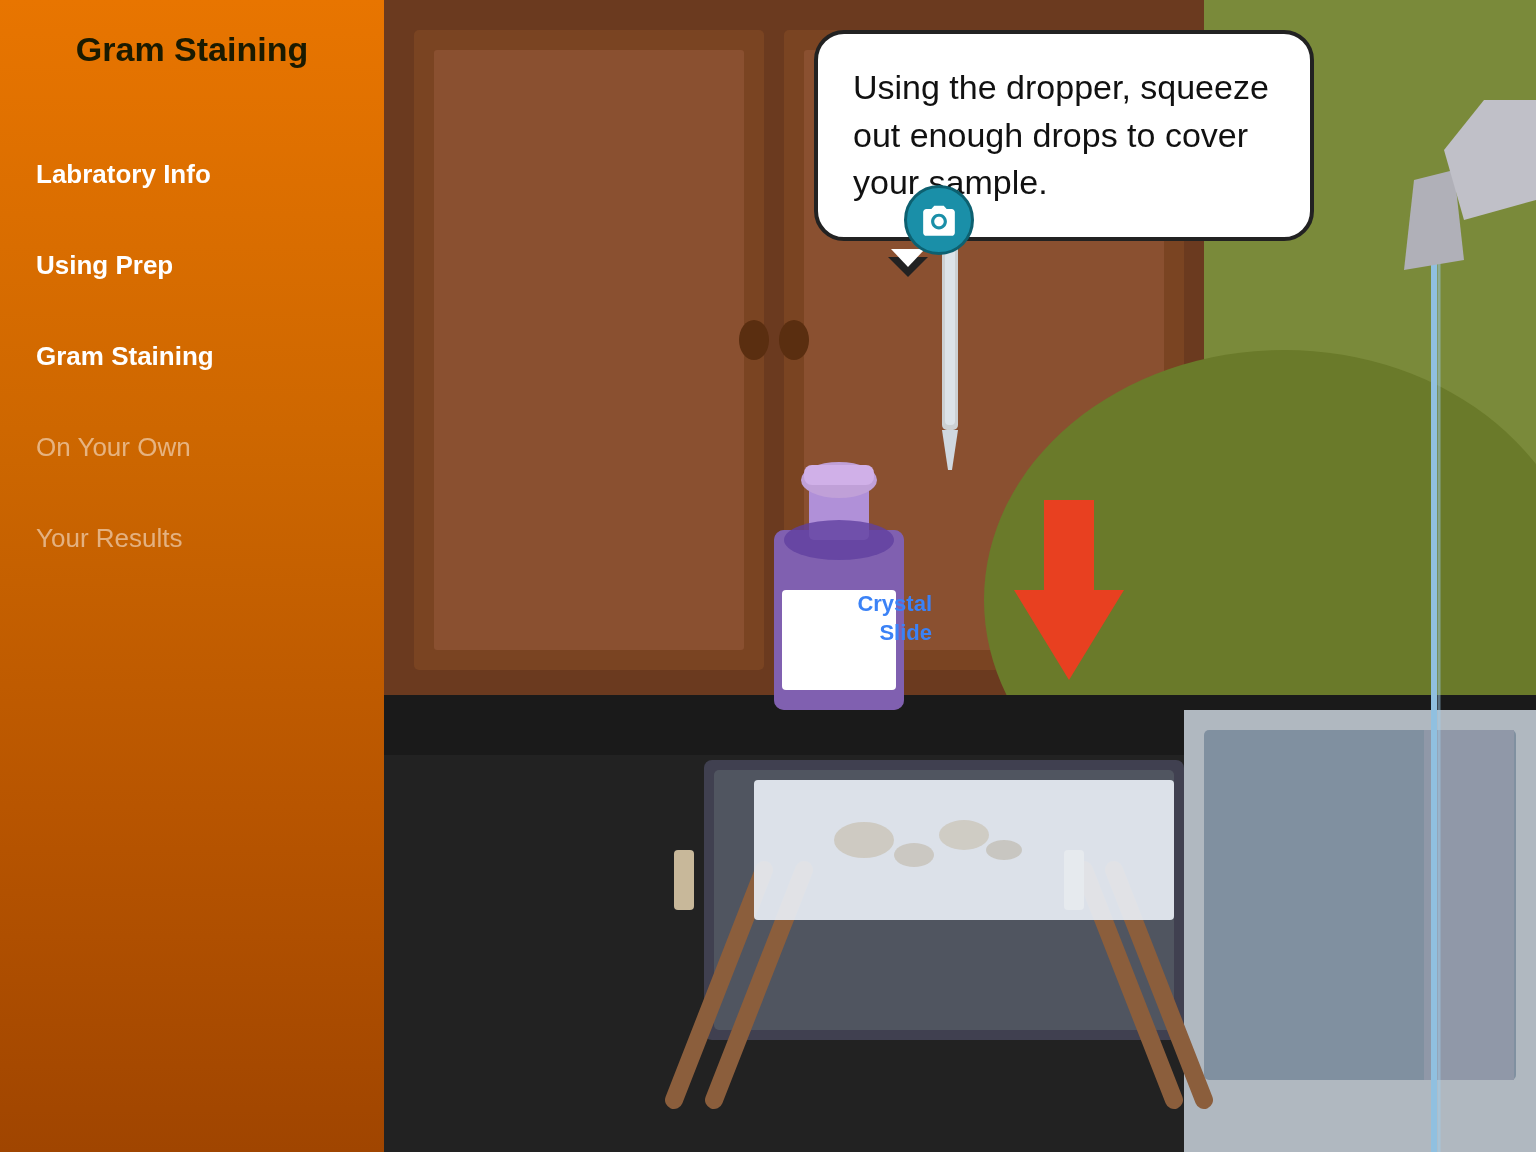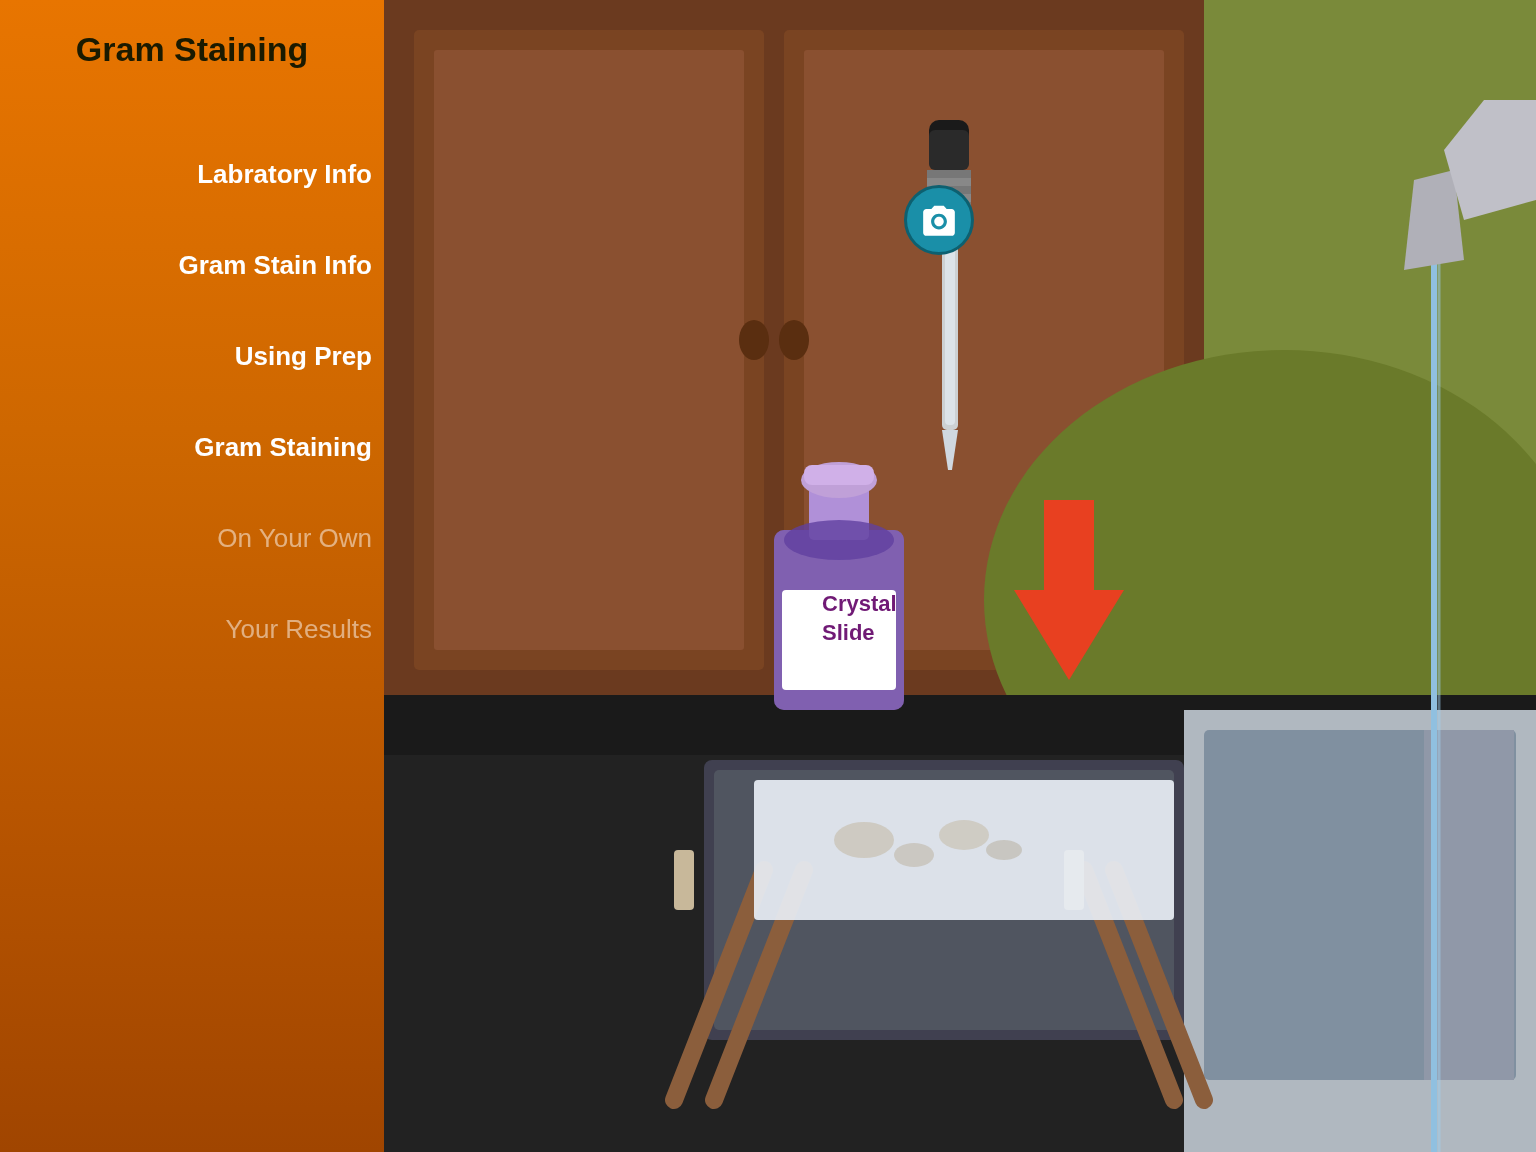--- a/index.html
+++ b/index.html
@@ -21,22 +21,22 @@
       color: #1a1a00;
       font-size: 34px;
       font-weight: bold;
       text-align: center;
       margin-bottom: 60px;
       margin-top: 10px;
     }
 
     .nav-item {
       width: 100%;
-      text-align: right;
-      padding: 30px 12px;
+      text-align: left;
+      padding: 30px 36px;
       color: white;
       font-size: 26px;
       font-weight: bold;
       cursor: pointer;
       flex-shrink: 0;
     }
     .nav-item.active {
       color: white;
     }
     .nav-item.disabled {
@@ -117,21 +117,20 @@
       fill: white;
     }
   </style>
 </head>
 <body>
 
 <div id="sidebar">
   <div id="app-title">Gram Staining</div>
 
   <div class="nav-item active">Labratory Info</div>
-  <div class="nav-item active">Gram Stain Info</div>
   <div class="nav-item active">Using Prep</div>
   <div class="nav-item active">Gram Staining</div>
   <div class="nav-item disabled">On Your Own</div>
   <div class="nav-item disabled">Your Results</div>
 </div>
 
 <div id="main">
   <svg id="lab-bg" viewBox="0 0 1152 1152" preserveAspectRatio="xMidYMid slice" xmlns="http://www.w3.org/2000/svg">
 
     <rect x="0" y="0" width="820" height="700" fill="#6B3A1F"></rect>
@@ -206,24 +205,27 @@
 
     <polygon points="660,500 710,500 710,590 740,590 685,680 630,590 660,590" fill="#e84020"></polygon>
 
     <line x1="1050" y1="220" x2="1050" y2="1152" stroke="#90c0e0" stroke-width="6"></line>
     <line x1="1055" y1="220" x2="1055" y2="1152" stroke="#a0d0f0" stroke-width="3" opacity="0.5"></line>
 
     <polygon points="1030,180 1070,170 1080,260 1020,270" fill="#b0b0b8"></polygon>
     <polygon points="1060,150 1100,100 1152,100 1152,200 1080,220" fill="#c0c0c8"></polygon>
   </svg>
 
+  <div class="speech-bubble">
+    <span>Using the dropper, squeeze out enough drops to cover your sample.</span>
+  </div>
 
   <div class="camera-icon">
     <svg viewBox="0 0 24 24" xmlns="http://www.w3.org/2000/svg">
       <path d="M9 3L7.17 5H4C2.9 5 2 5.9 2 7v13c0 1.1.9 2 2 2h16c1.1 0 2-.9 2-2V7c0-1.1-.9-2-2-2h-3.17L15 3H9zm3 15c-2.76 0-5-2.24-5-5s2.24-5 5-5 5 2.24 5 5-2.24 5-5 5zm0-8c-1.65 0-3 1.35-3 3s1.35 3 3 3 3-1.35 3-3-1.35-3-3-3z"></path>
     </svg>
   </div>
 
-  <div style="position:absolute; top:590px; left:438px; width:110px; text-align:left; font-size:22px; font-weight:bold; color:#701a75; line-height:1.3; z-index:5;">
+  <div style="position:absolute; top:590px; left:438px; width:110px; text-align:right; font-size:22px; font-weight:bold; color:#3b82f6; line-height:1.3; z-index:5;">
     <span>Crystal</span><br>
     <span>Slide</span>
   </div>
 </div>
 
 </body></html>

